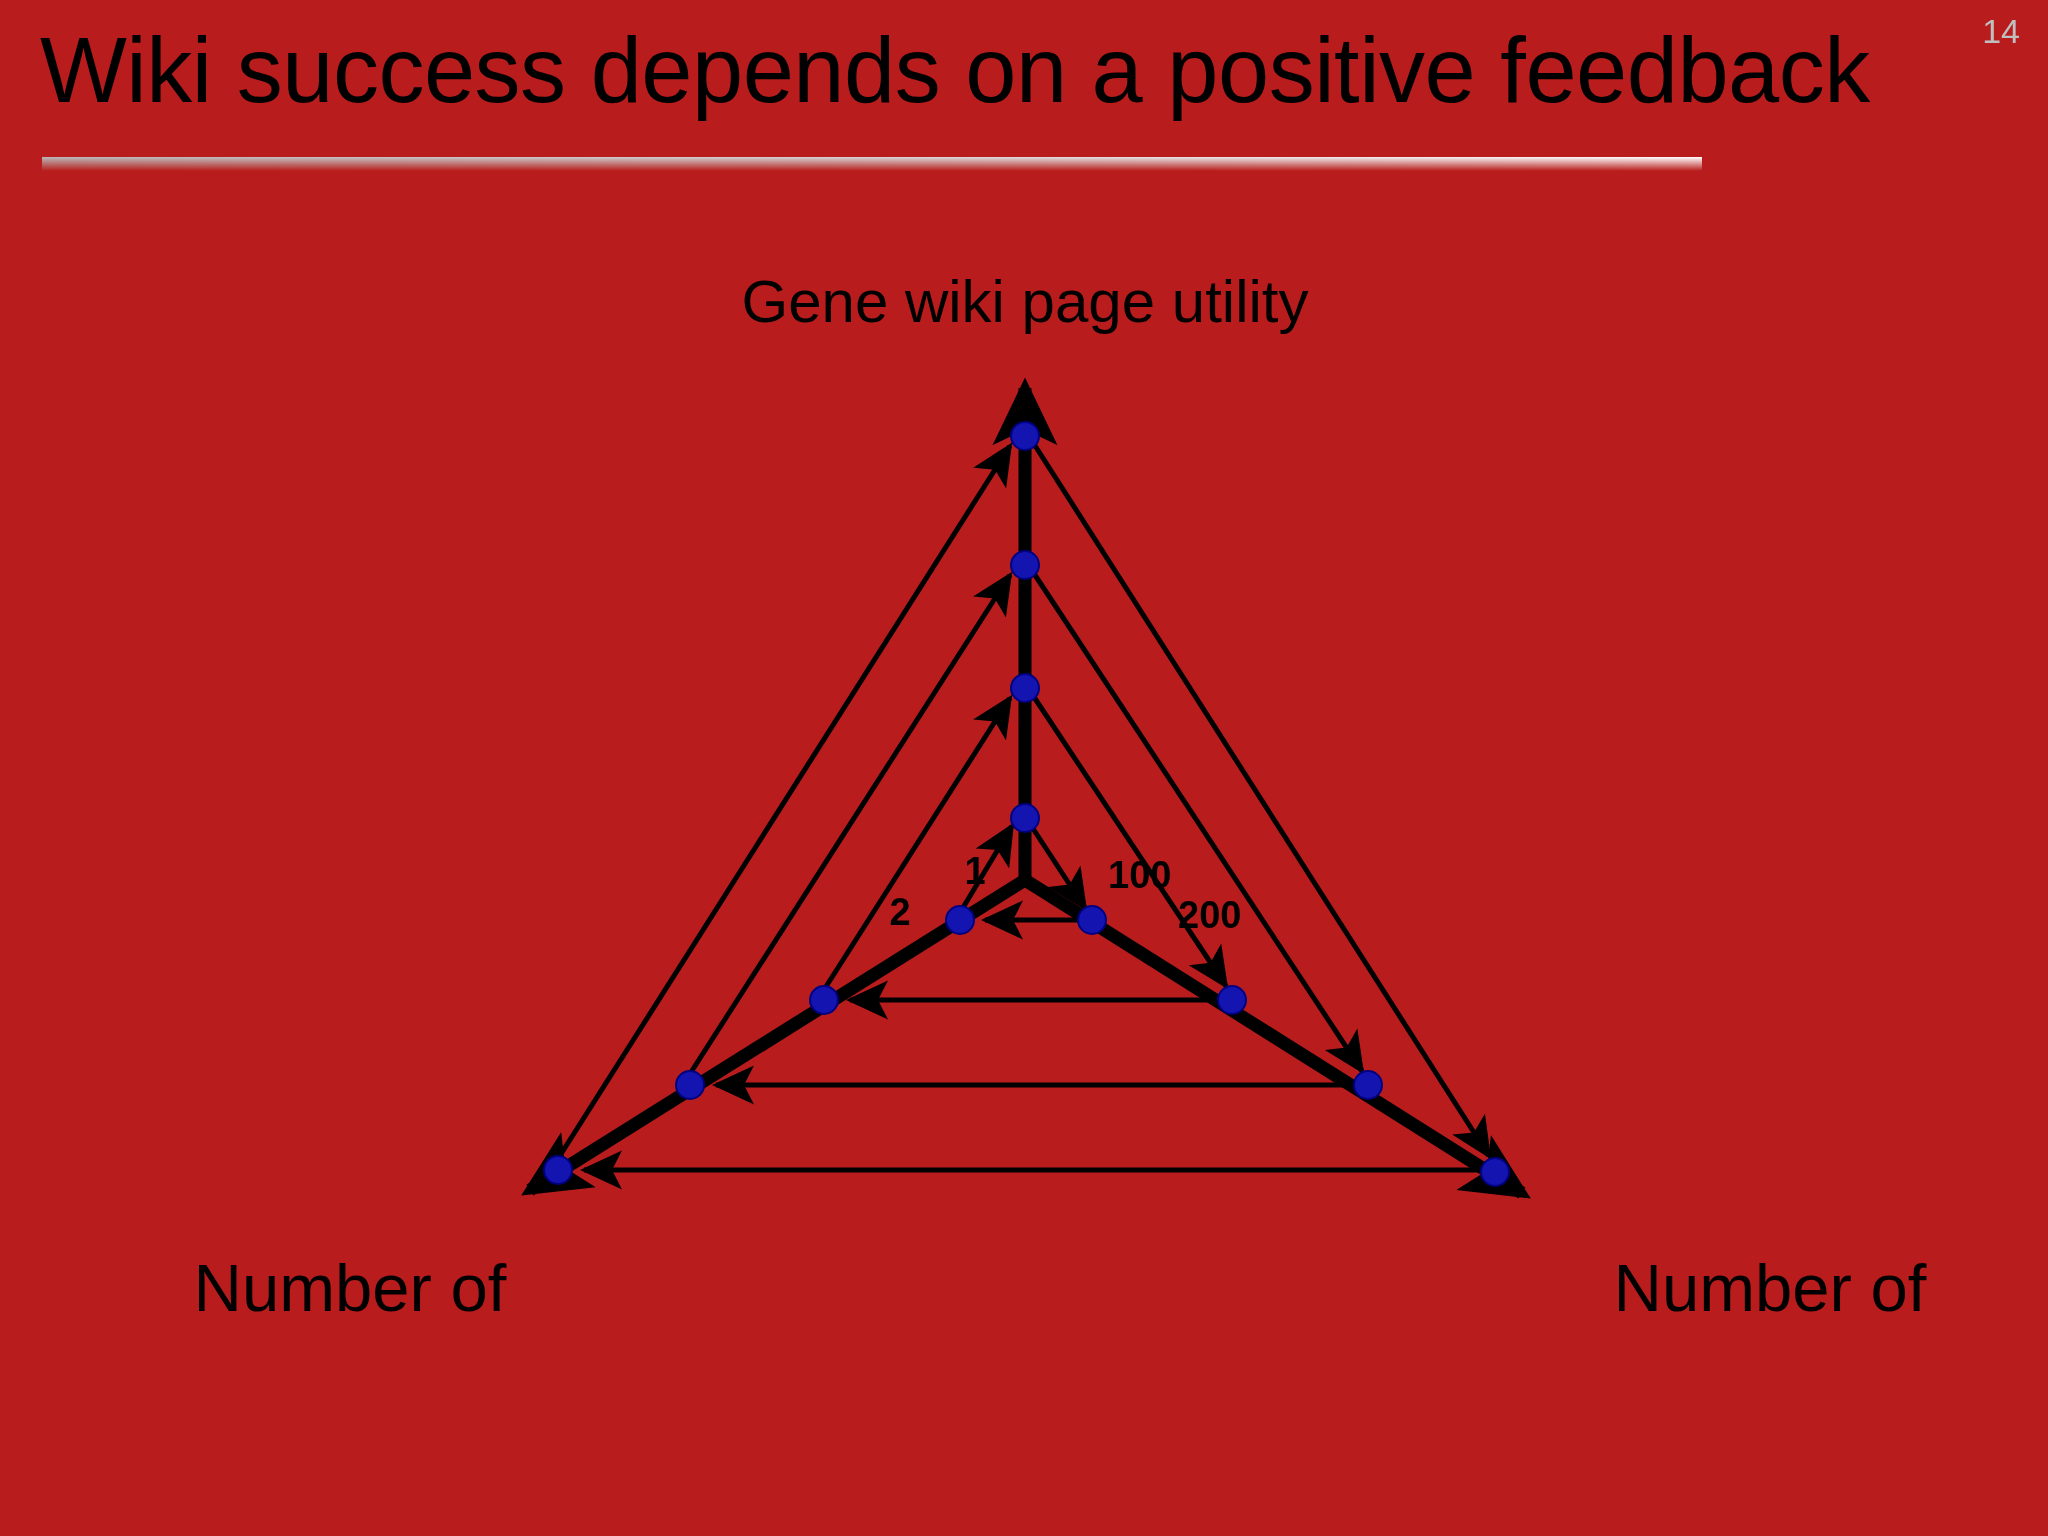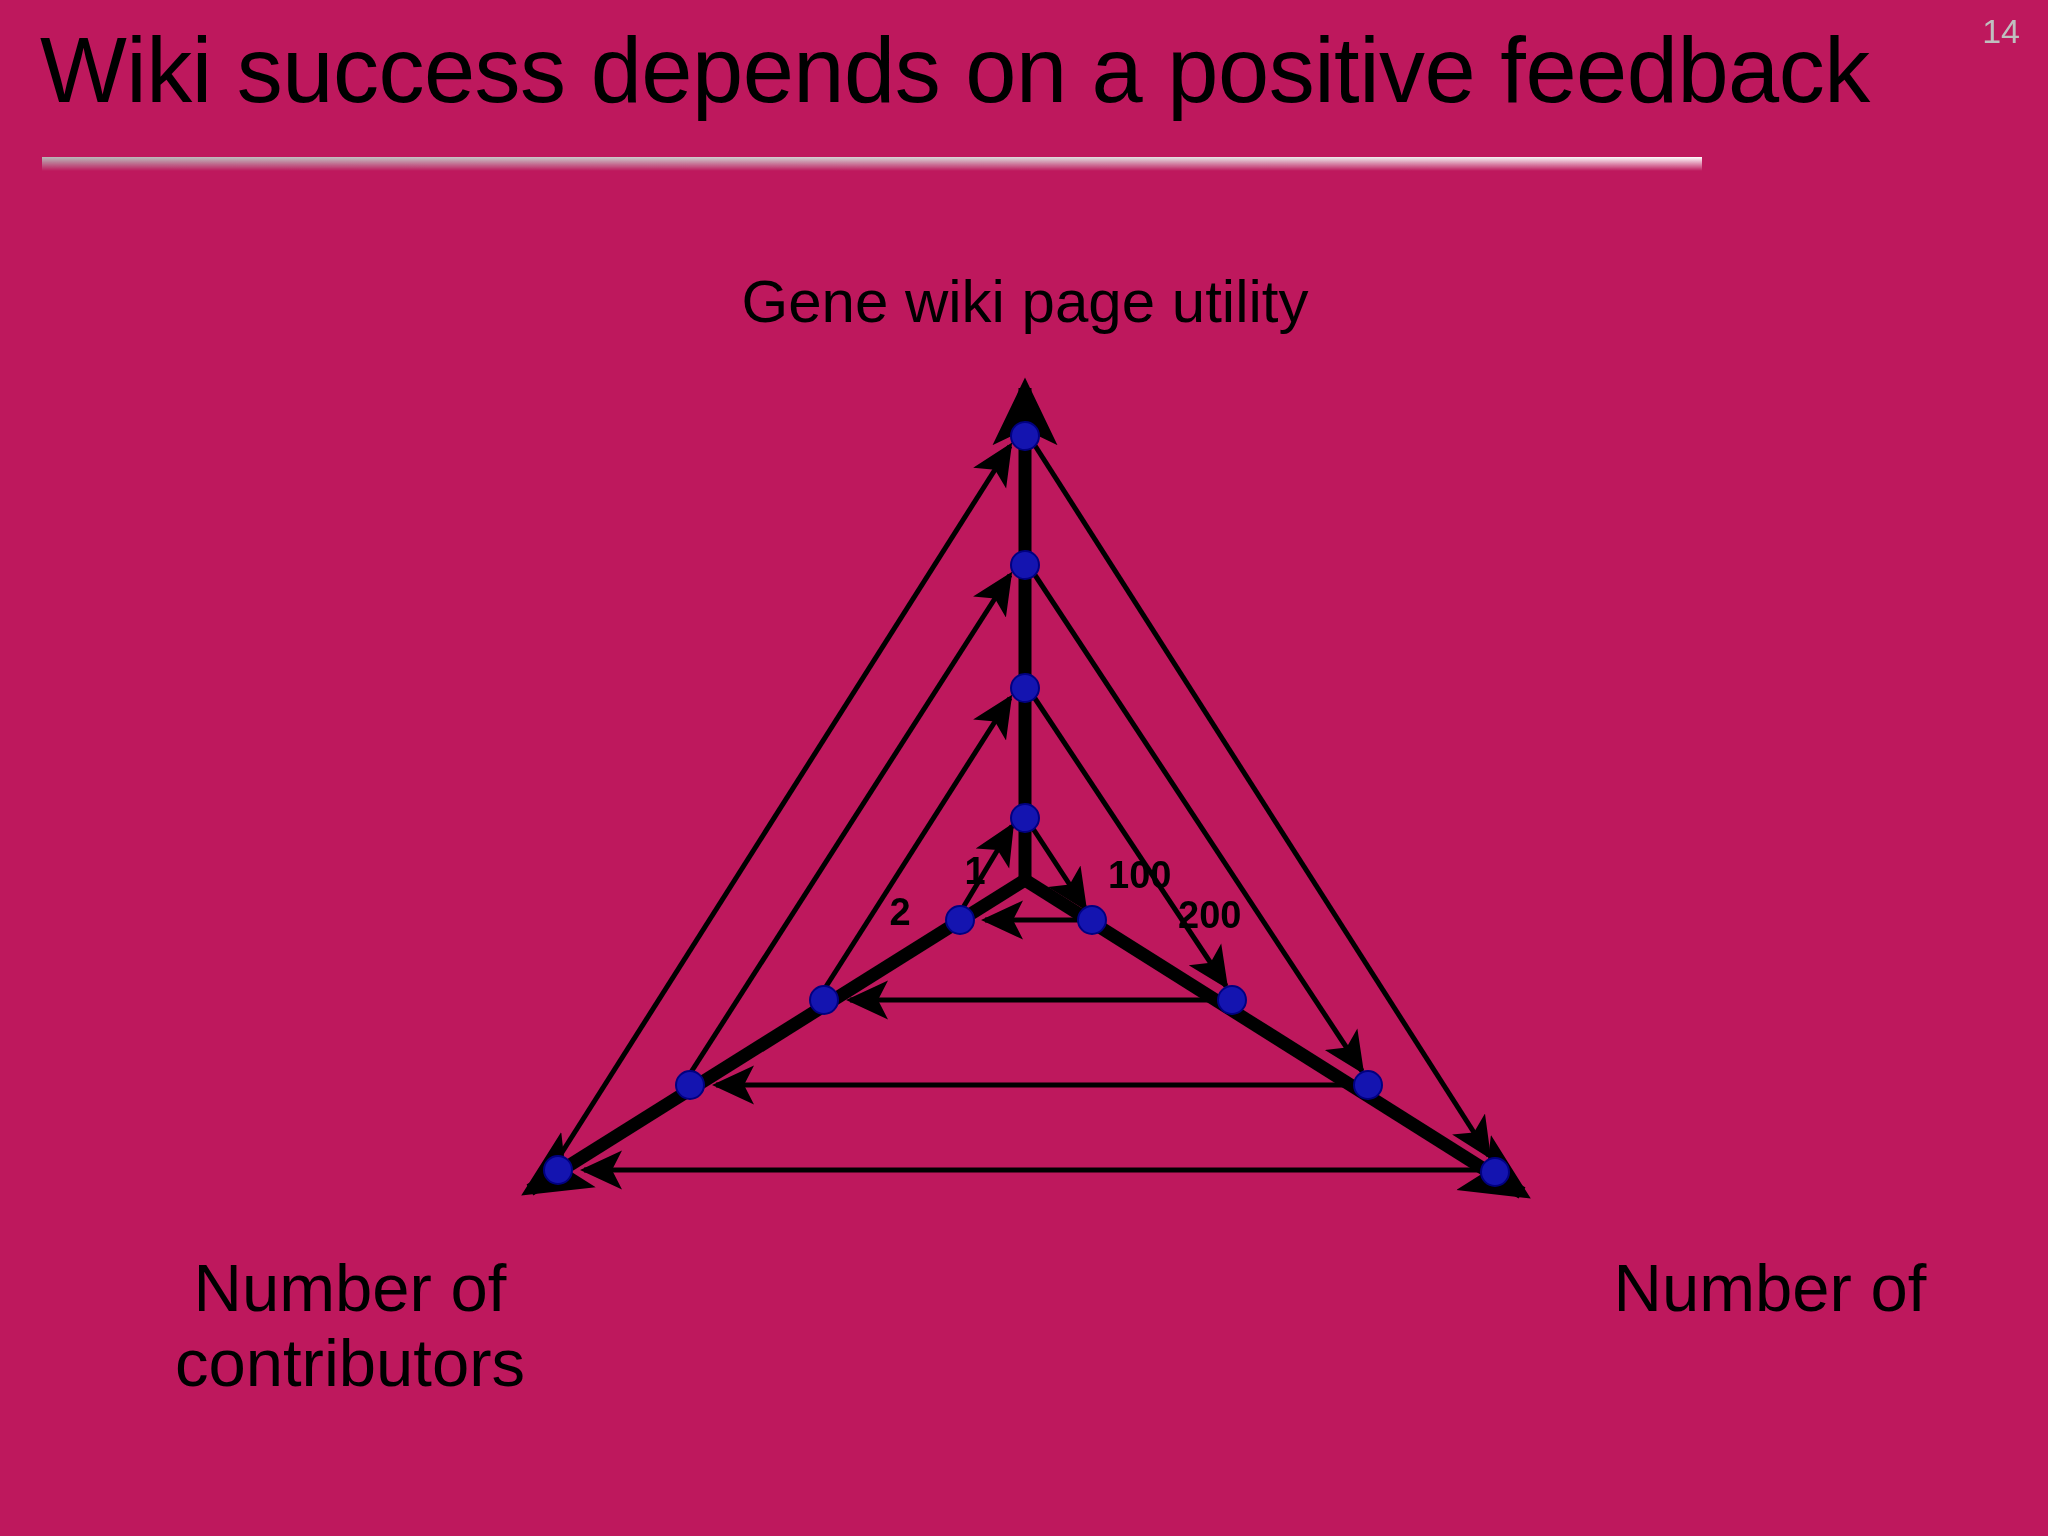--- a/index.html
+++ b/index.html
@@ -9,21 +9,21 @@
     background: #ffffff;
   }
   body {
     font-family: "Liberation Sans", sans-serif;
     color: #000000;
   }
   #slide {
     position: relative;
     width: 2048px;
     height: 1536px;
-    background: #be185d;
+    background: #b91c1c;
     overflow: hidden;
   }
 
   
   #slide-title {
     position: absolute;
     left: 40px;
     top: 22px;
     width: 1870px;
     font-size: 92px;
@@ -160,21 +160,20 @@
       <text class="axis-label" x="1025" y="322" text-anchor="middle">Gene wiki page utility</text>
 
       <text class="tick-label" x="975" y="884" text-anchor="middle">1</text>
       <text class="tick-label" x="900" y="925" text-anchor="middle">2</text>
       <text class="tick-label" x="1108" y="888" text-anchor="start">100</text>
       <text class="tick-label" x="1178" y="928" text-anchor="start">200</text>
     </svg>
 
     <div id="label-contributors" class="corner-label">
       <div>Number of</div>
-      <div>contributors</div>
     </div>
 
     <div id="label-users" class="corner-label">
       <div>Number of</div>
     </div>
 
   </div>
 </div>
 
 </body></html>

